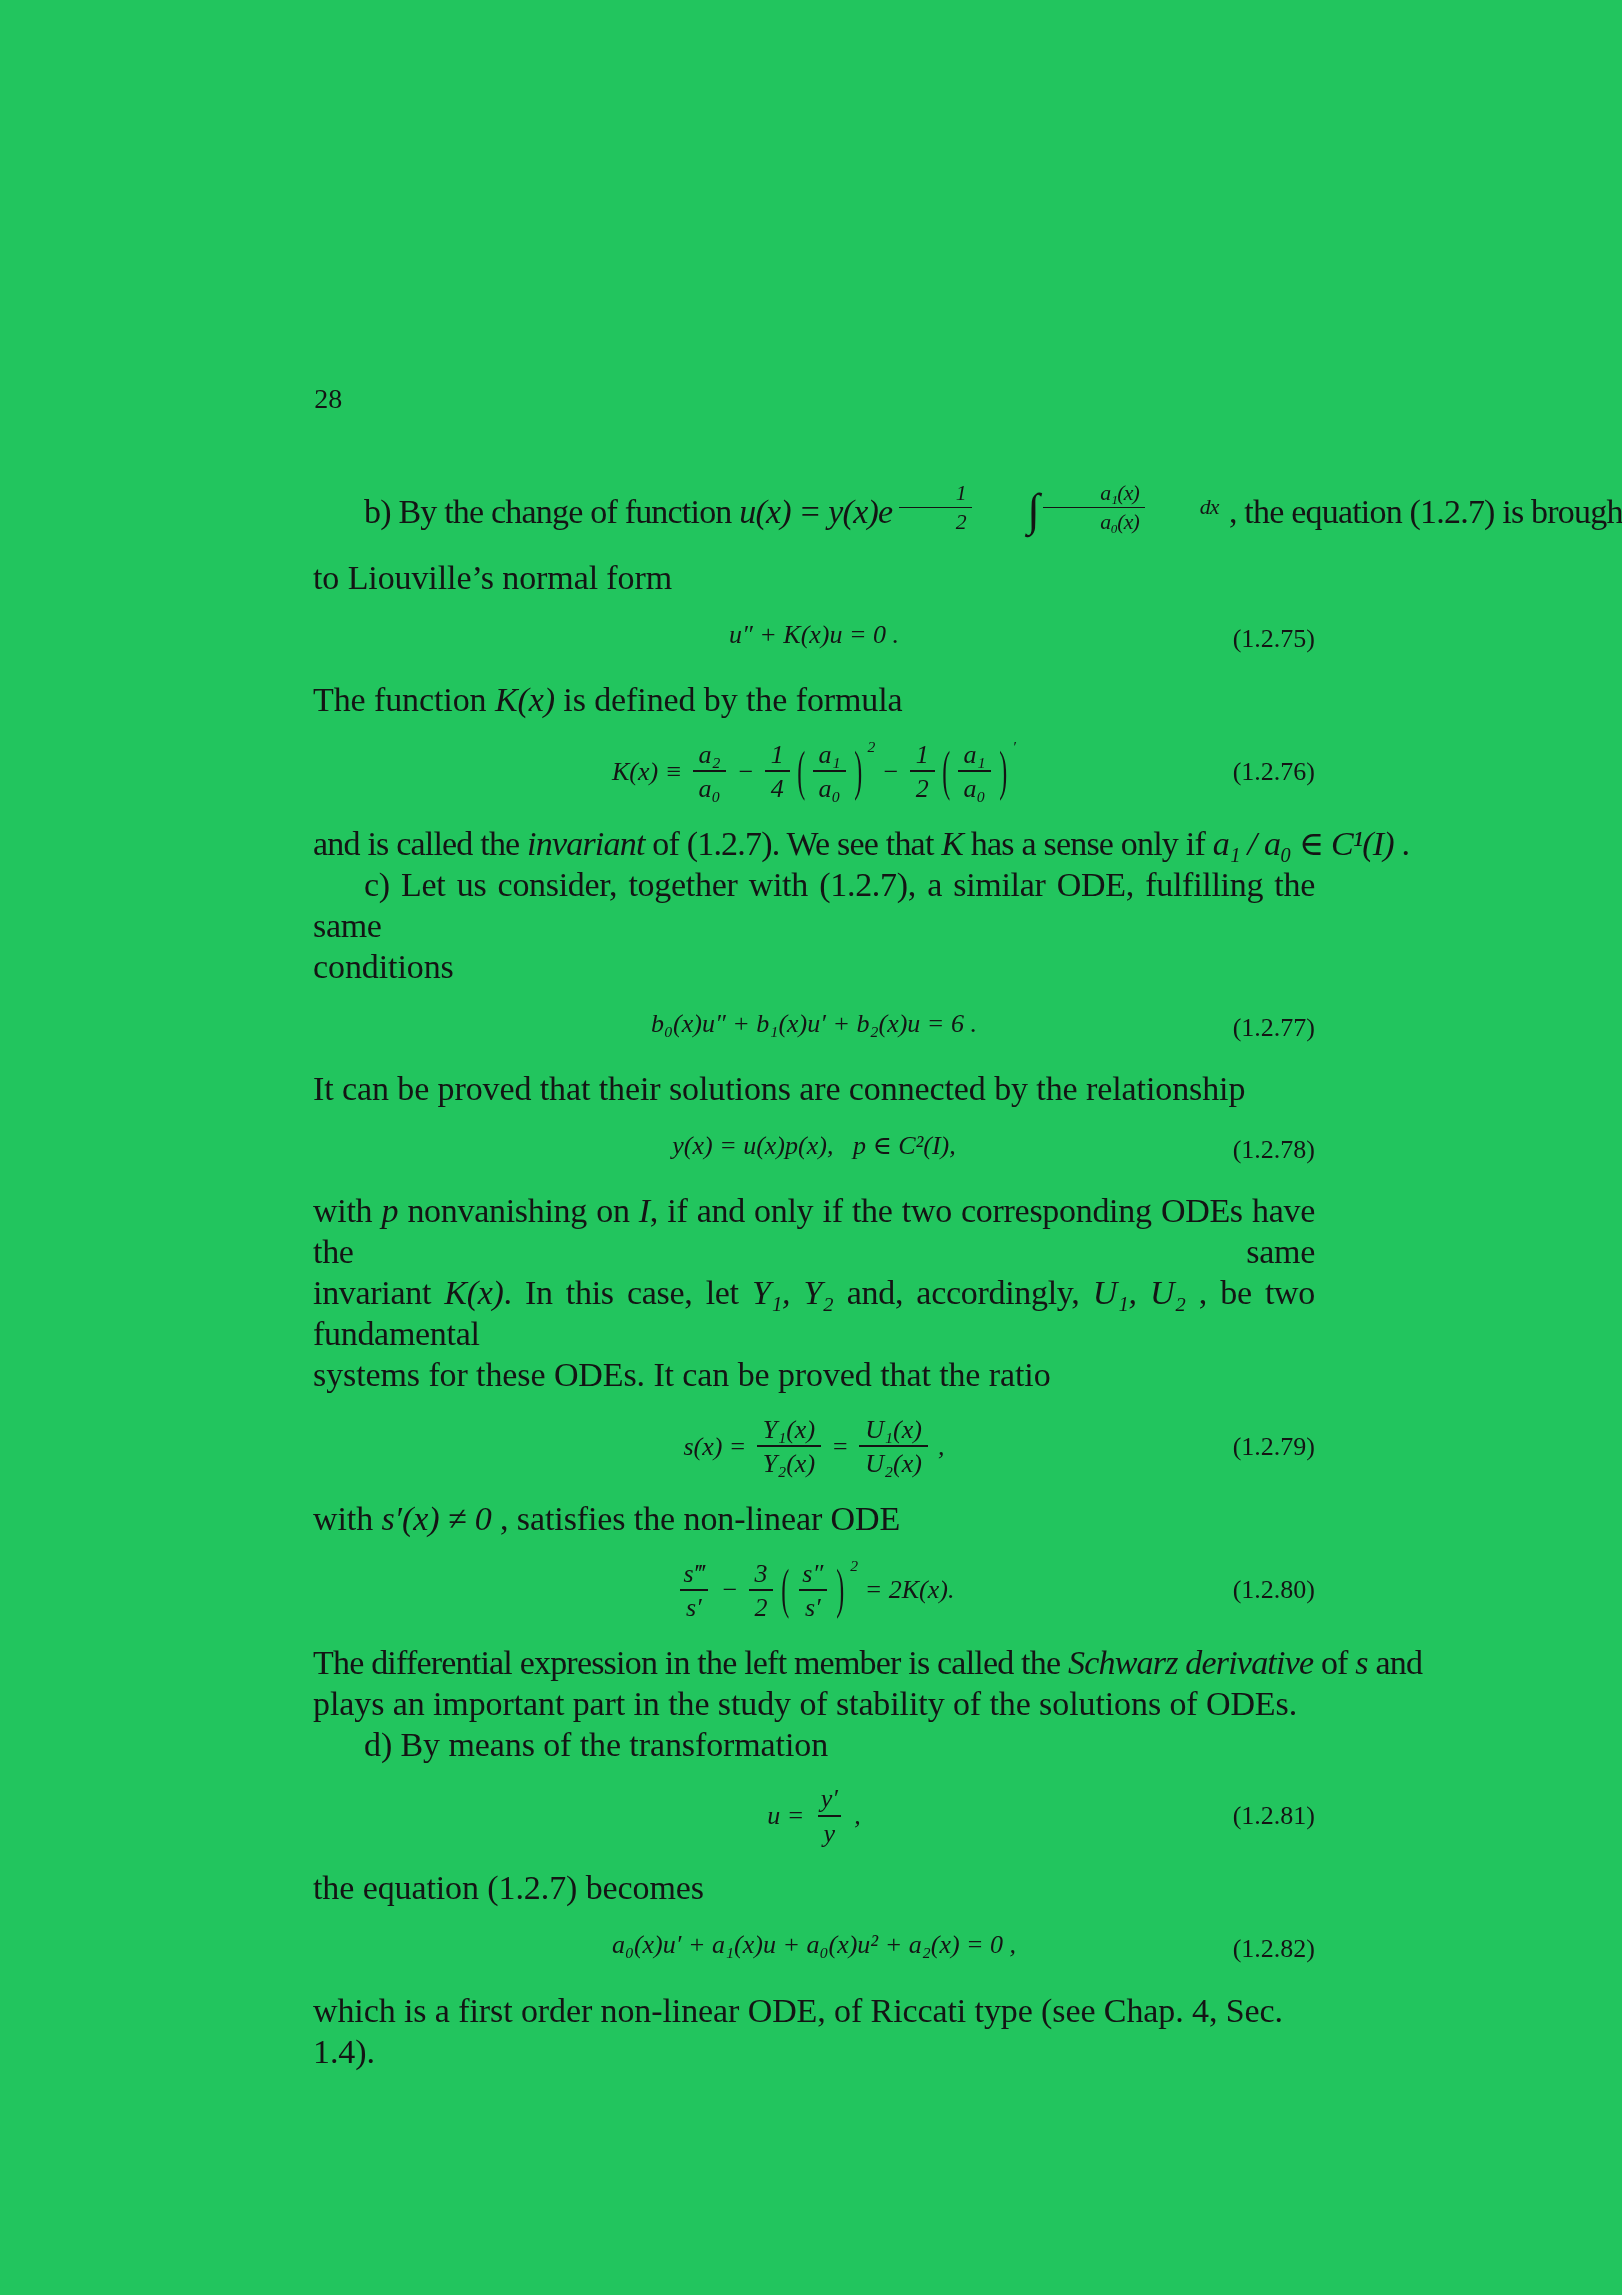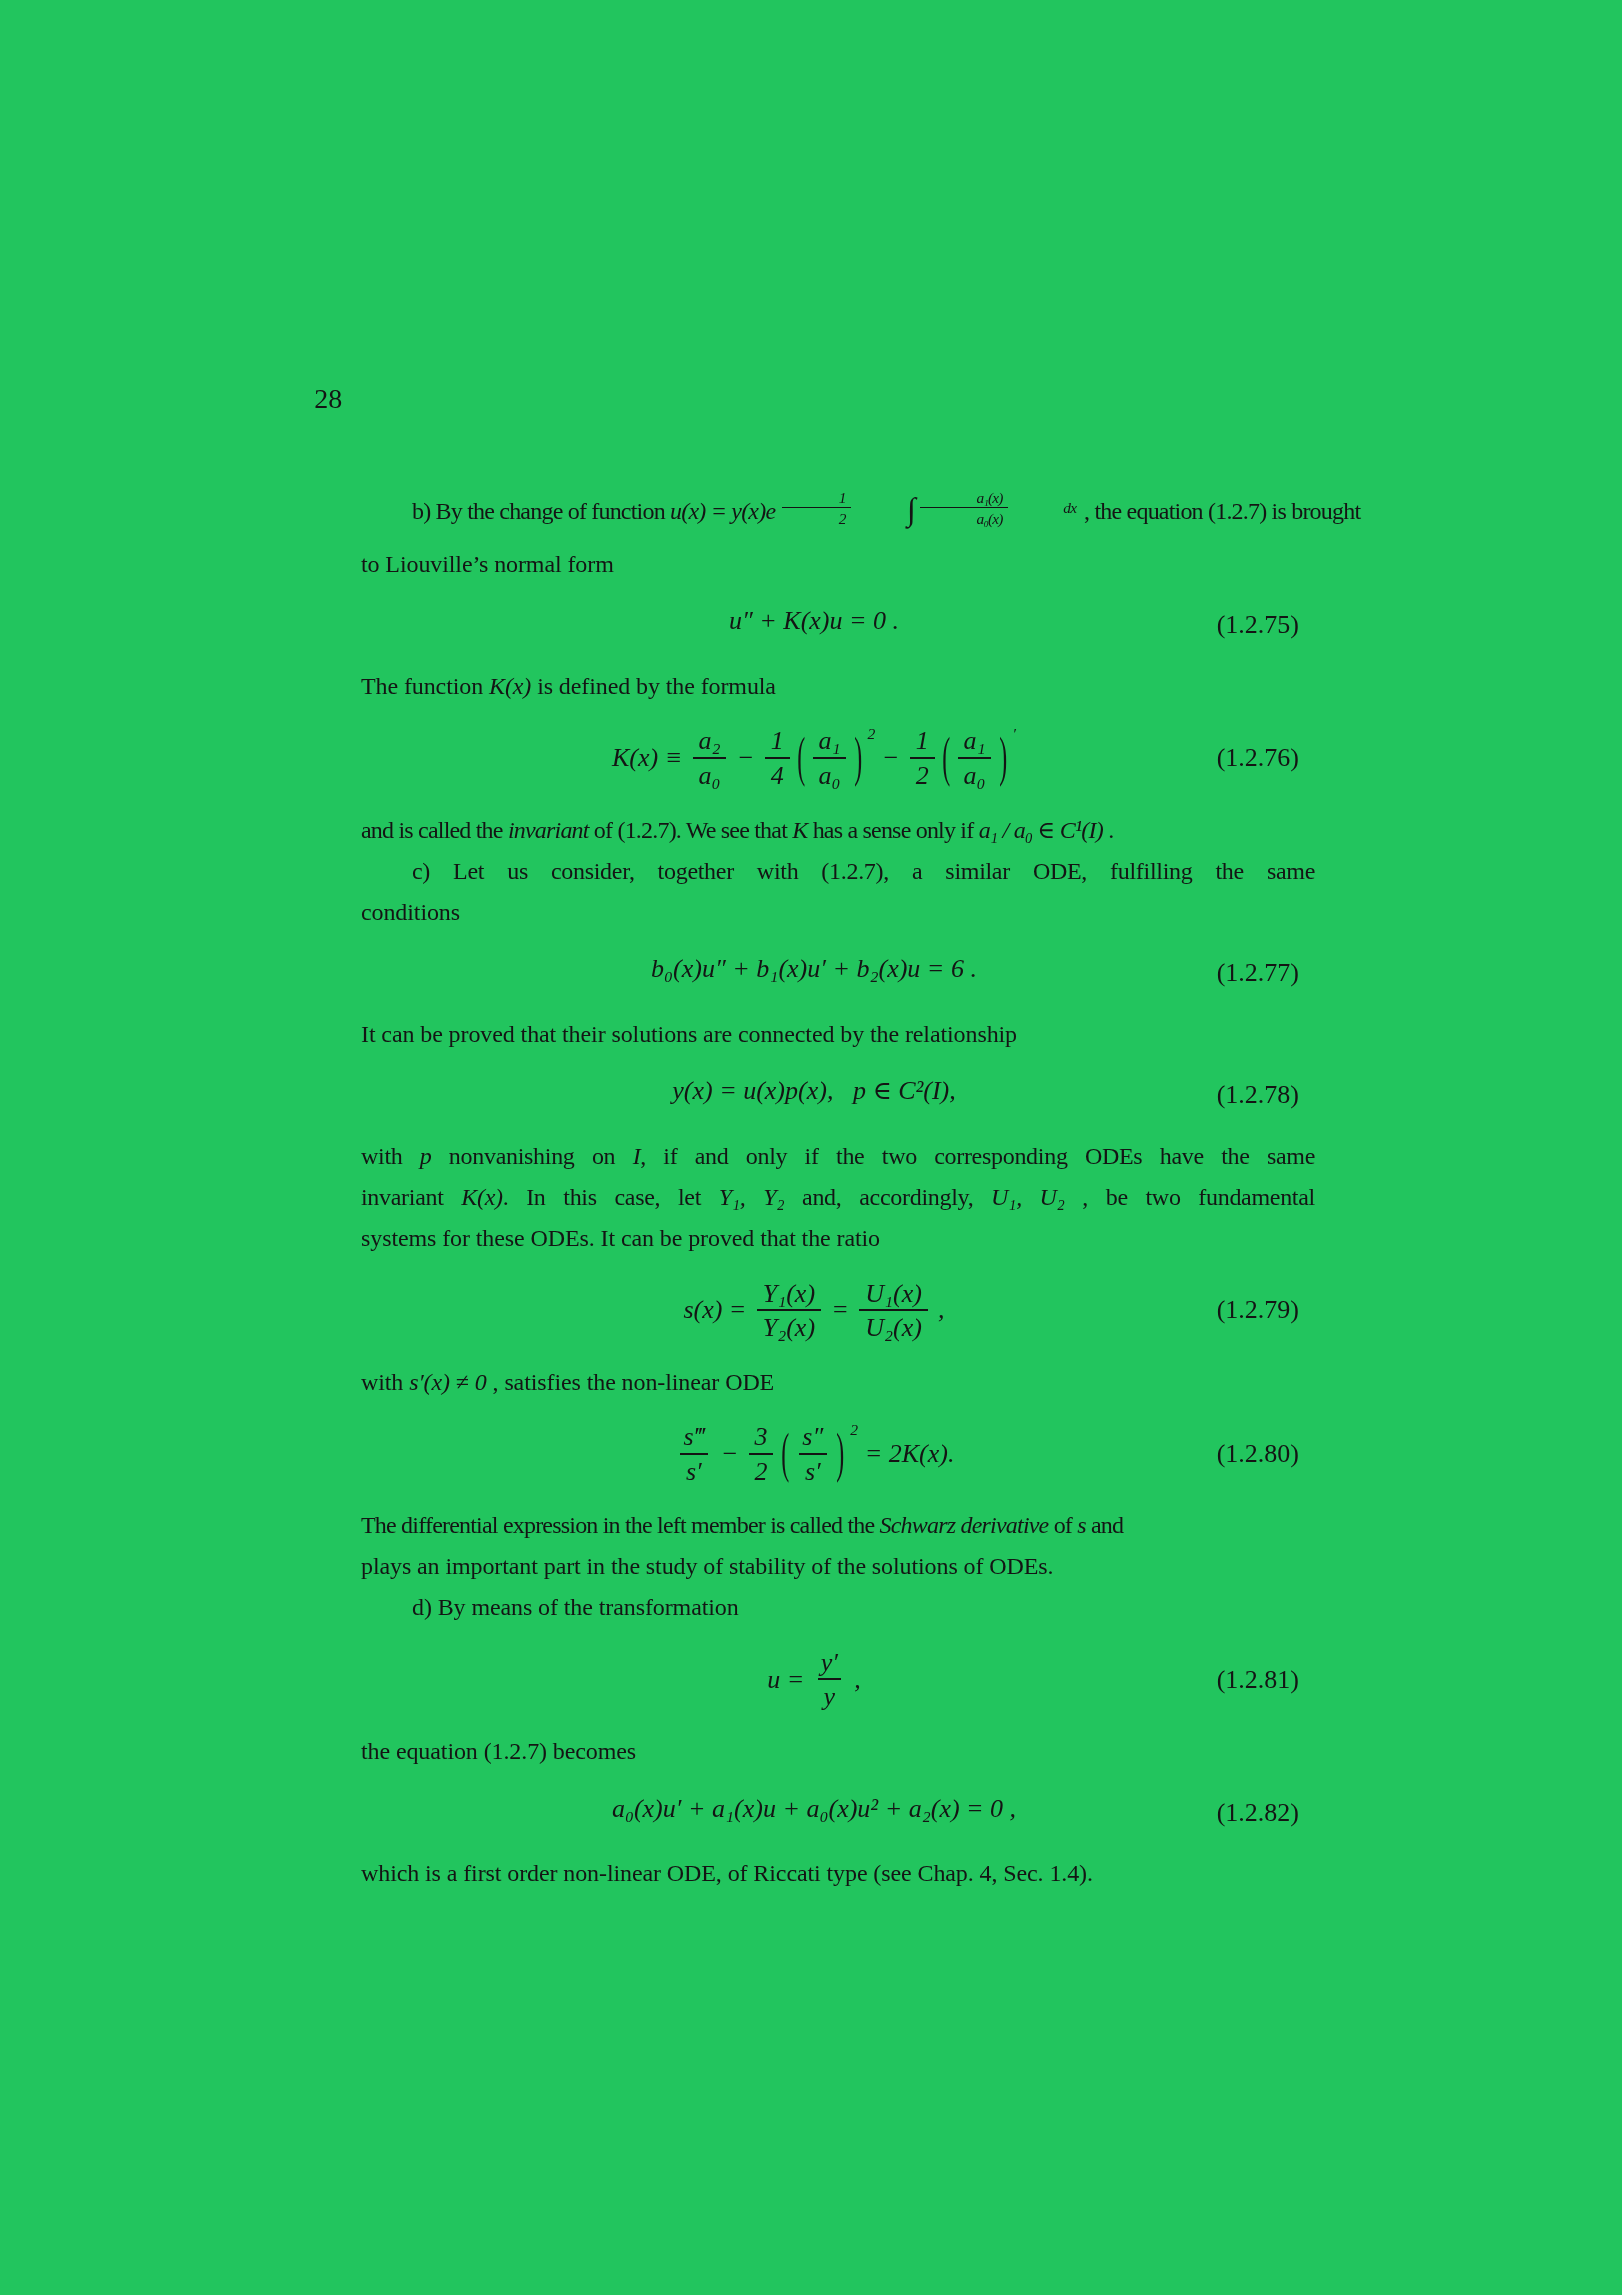--- a/index.html
+++ b/index.html
@@ -9,32 +9,32 @@
     background:#22c55e;
     color:#141414;
     font-family:"Liberation Serif","DejaVu Serif",serif;
     overflow:hidden;
   }
   .content{position:absolute;left:313px;top:381px;width:1002px;}
   .hdr{position:relative;height:37px;margin-bottom:30px;}
   .pageno{position:absolute;left:1.3px;top:1.3px;font-size:28px;line-height:33px;}
   .rtitle{display:block;text-align:center;font-style:italic;font-size:24px;line-height:33px;letter-spacing:0.3px;}
   
-  .ln{font-size:24px;line-height:41px;min-height:41px;letter-spacing:-0.1px;margin-left:48px;}
+  .ln{font-size:34px;line-height:41px;min-height:41px;letter-spacing:-0.1px;}
   .jt{text-align:justify;text-align-last:justify;letter-spacing:-0.3px;}
   .ind{text-indent:51px;}
   .tl{padding-top:43px;}
   .tight{letter-spacing:-0.8px;white-space:nowrap;text-align:left;text-align-last:left;}
   .rm{font-style:normal;}
   .mi{font-style:italic;}
   
   .eq{position:relative;margin:19.6px 0;text-align:center;font-size:26px;line-height:1.15;min-height:42px;}
   .eqm{display:inline-flex;align-items:center;vertical-align:middle;}
   .eqm .mi,.eqm .rm{white-space:pre;}
-  .eqno{position:absolute;right:16px;top:50%;transform:translateY(-50%);font-size:26px;font-style:normal;}
+  .eqno{position:absolute;right:0;top:50%;transform:translateY(-50%);font-size:26px;font-style:normal;}
   
   .f{display:inline-flex;flex-direction:column;align-items:center;vertical-align:middle;margin:0 3.9px;line-height:1.12;}
   .f .n{display:block;padding:0 5.9px 1.3px;}
   .f .d{display:block;border-top:2px solid currentColor;padding:2px 5.9px 0;}
   .exp .f .d{border-top-width:1.3px;}
   
   .bp{display:inline-block;transform:scaleY(2.15) scaleX(0.92);transform-origin:50% 52%;font-weight:300;margin:0 3.3px;font-style:normal;}
   .ps{position:relative;top:-1.55em;font-size:0.6em;font-style:italic;margin-left:2px;letter-spacing:0;}
   
   .exp{display:inline-flex;align-items:center;position:relative;top:-1.05em;font-size:0.64em;line-height:1.05;vertical-align:baseline;margin:0 2.6px;}

